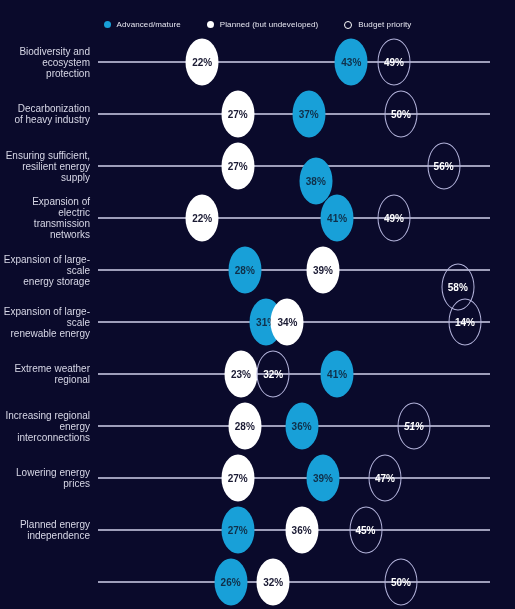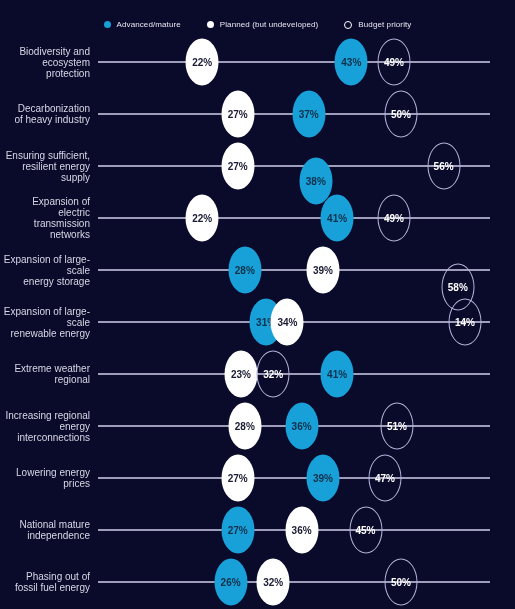--- a/index.html
+++ b/index.html
@@ -152,46 +152,42 @@
         <div class="marker advanced" style="left: 337.1px;">41%</div>
       </div>
       <div class="row" style="top: 360px;">
         <div class="row-label">
           <span>Increasing regional</span>
           <span>energy interconnections</span>
         </div>
         <div class="row-line"></div>
         <div class="marker planned" style="left: 244.8px;">28%</div>
         <div class="marker advanced" style="left: 301.6px;">36%</div>
-        <div class="marker budget" style="left: 397px;">51%</div>
+        <div class="marker budget" style="left: 414px; font-style: italic;">51%</div>
       </div>
       <div class="row" style="top: 412px;">
         <div class="row-label">
           <span>Lowering energy prices</span>
         </div>
         <div class="row-line"></div>
         <div class="marker planned" style="left: 237.7px;">27%</div>
         <div class="marker advanced" style="left: 322.9px;">39%</div>
         <div class="marker budget" style="left: 385px;">47%</div>
       </div>
       <div class="row" style="top: 464px;">
         <div class="row-label">
-          <span>National mature</span>
+          <span>Planned energy</span>
           <span>independence</span>
         </div>
         <div class="row-line"></div>
         <div class="marker advanced" style="left: 237.7px;">27%</div>
         <div class="marker planned" style="left: 301.6px;">36%</div>
         <div class="marker budget" style="left: 365.5px;">45%</div>
       </div>
       <div class="row" style="top: 516px;">
-        <div class="row-label">
-          <span>Phasing out of</span>
-          <span>fossil fuel energy</span>
-        </div>
         <div class="row-line"></div>
         <div class="marker advanced" style="left: 230.6px;">26%</div>
         <div class="marker planned" style="left: 273.2px;">32%</div>
         <div class="marker budget" style="left: 401px;">50%</div>
       </div>
     </div>
 
 </div>
 
 </body></html>

